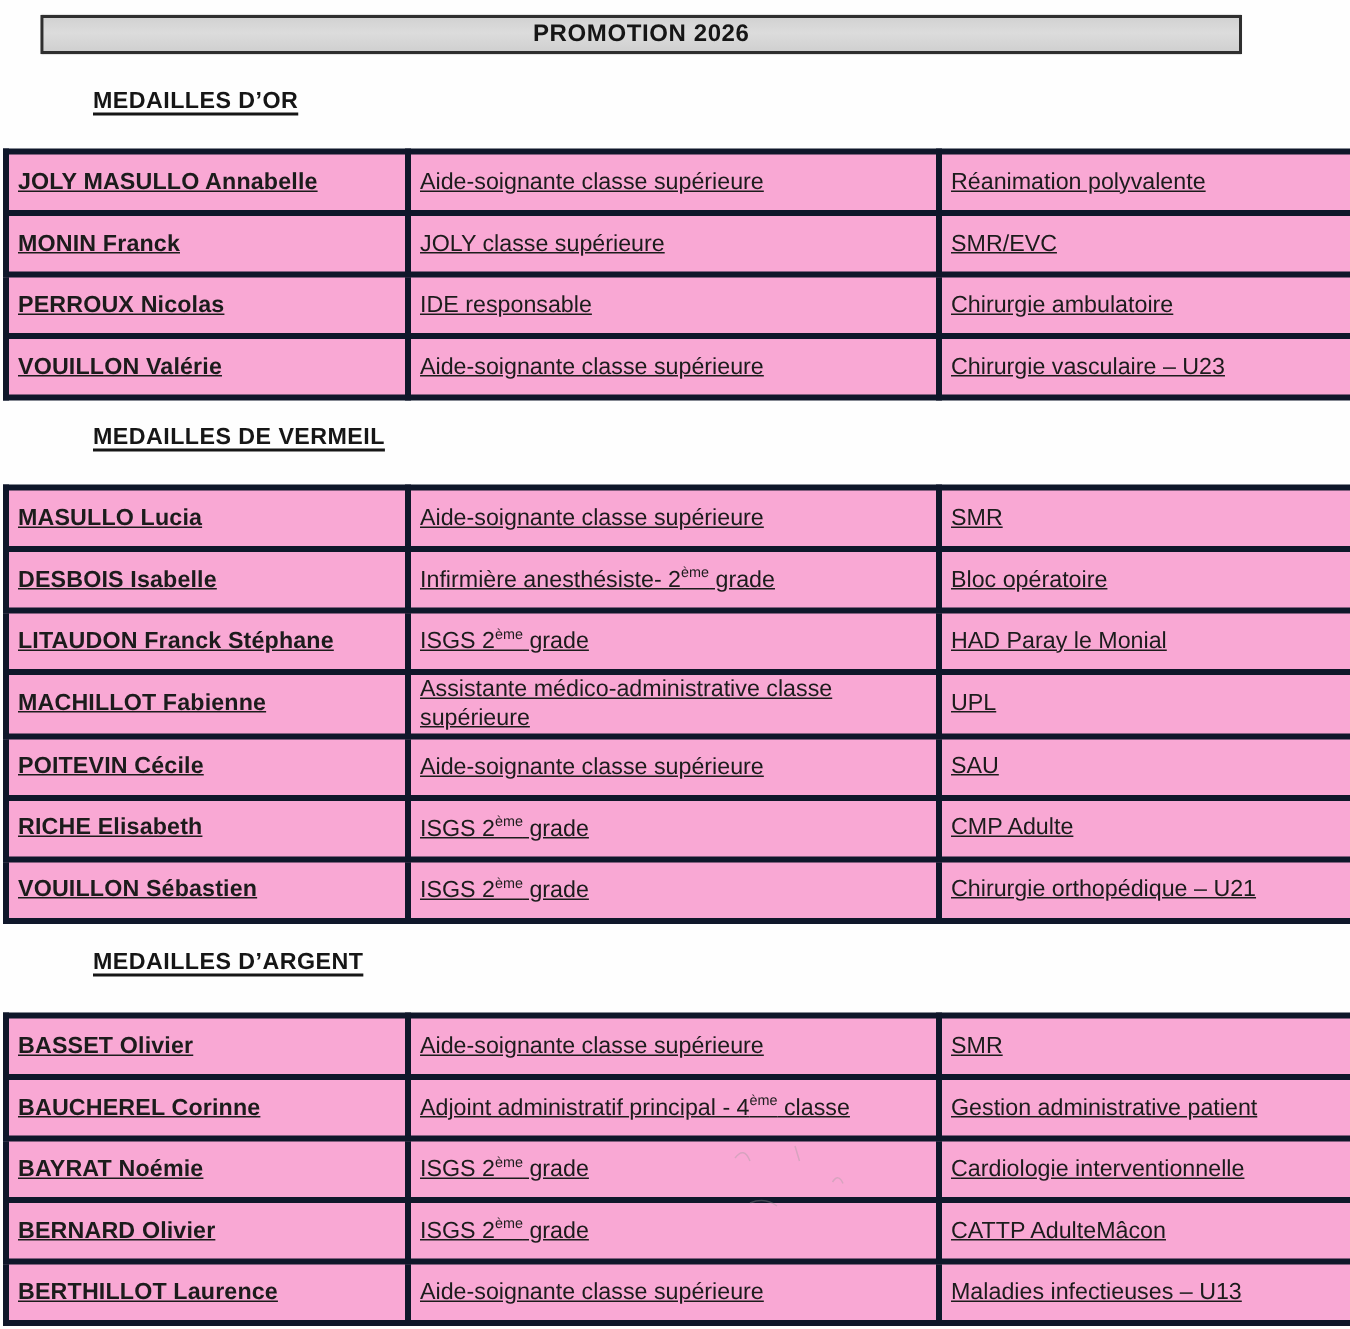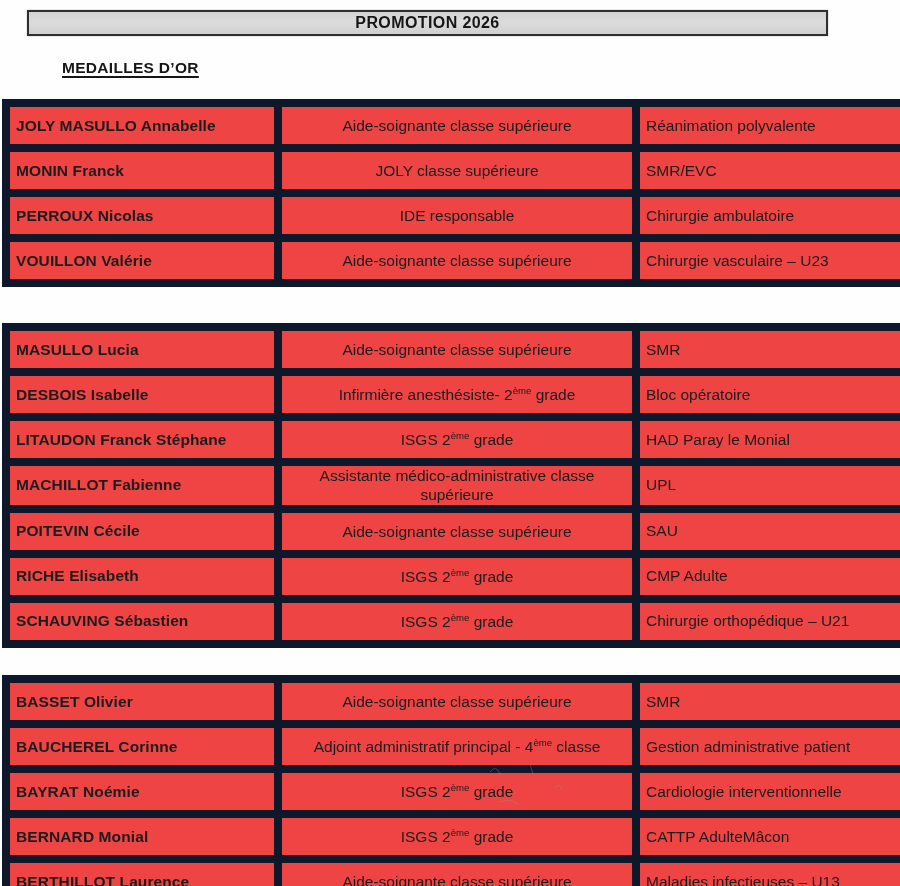--- a/index.html
+++ b/index.html
@@ -55,34 +55,35 @@
     border-collapse: collapse;
     table-layout: fixed;
     font-size: 15.5px;
     color: #1c1c1c;
   }
   .t-or      { top: 99px; }
   .t-vermeil { top: 323px; }
   .t-argent  { top: 675px; }
 
   table.medal-table td {
-    border: 8px solid #0f172a;
+    border: 4px solid #0f172a;
     height: 37px;
     padding: 0 6px;
-    background: #ef4444;
+    background: #f9a8d4;
+    text-decoration: underline;
   }
   td.c-name {
     width: 252px;
     font-weight: 700;
     padding-left: 12px;
     letter-spacing: 0.1px;
   }
   td.c-grade {
     width: 338px;
-    text-align: center;
+    text-align: left;
     line-height: 1.25;
   }
   td.c-dept {
     width: 278px;
     padding-left: 12px;
   }
   sup.sp {
     font-size: 0.62em;
     line-height: 0;
   }
@@ -123,20 +124,21 @@
         <td class="c-dept">Chirurgie ambulatoire</td>
       </tr>
       <tr>
         <td class="c-name">VOUILLON Valérie</td>
         <td class="c-grade"><span>Aide-soignante classe supérieure</span><sup class="sp"></sup><span></span></td>
         <td class="c-dept">Chirurgie vasculaire – U23</td>
       </tr>
     </tbody>
   </table>
 
+  <div class="section-heading h-vermeil">MEDAILLES DE VERMEIL</div>
 
   <table class="medal-table t-vermeil">
     <tbody>
       <tr>
         <td class="c-name">MASULLO Lucia</td>
         <td class="c-grade"><span>Aide-soignante classe supérieure</span><sup class="sp"></sup><span></span></td>
         <td class="c-dept">SMR</td>
       </tr>
       <tr>
         <td class="c-name">DESBOIS Isabelle</td>
@@ -157,47 +159,48 @@
         <td class="c-name">POITEVIN Cécile</td>
         <td class="c-grade"><span>Aide-soignante classe supérieure</span><sup class="sp"></sup><span></span></td>
         <td class="c-dept">SAU</td>
       </tr>
       <tr>
         <td class="c-name">RICHE Elisabeth</td>
         <td class="c-grade"><span>ISGS 2</span><sup class="sp">ème</sup><span> grade</span></td>
         <td class="c-dept">CMP Adulte</td>
       </tr>
       <tr>
-        <td class="c-name">SCHAUVING Sébastien</td>
+        <td class="c-name">VOUILLON Sébastien</td>
         <td class="c-grade"><span>ISGS 2</span><sup class="sp">ème</sup><span> grade</span></td>
         <td class="c-dept">Chirurgie orthopédique – U21</td>
       </tr>
     </tbody>
   </table>
 
+  <div class="section-heading h-argent">MEDAILLES D’ARGENT</div>
 
   <table class="medal-table t-argent">
     <tbody>
       <tr>
         <td class="c-name">BASSET Olivier</td>
         <td class="c-grade"><span>Aide-soignante classe supérieure</span><sup class="sp"></sup><span></span></td>
         <td class="c-dept">SMR</td>
       </tr>
       <tr>
         <td class="c-name">BAUCHEREL Corinne</td>
         <td class="c-grade"><span>Adjoint administratif principal - 4</span><sup class="sp">ème</sup><span> classe</span></td>
         <td class="c-dept">Gestion administrative patient</td>
       </tr>
       <tr>
         <td class="c-name">BAYRAT Noémie</td>
         <td class="c-grade"><span>ISGS 2</span><sup class="sp">ème</sup><span> grade</span></td>
         <td class="c-dept">Cardiologie interventionnelle</td>
       </tr>
       <tr>
-        <td class="c-name">BERNARD Monial</td>
+        <td class="c-name">BERNARD Olivier</td>
         <td class="c-grade"><span>ISGS 2</span><sup class="sp">ème</sup><span> grade</span></td>
         <td class="c-dept">CATTP AdulteMâcon</td>
       </tr>
       <tr>
         <td class="c-name">BERTHILLOT Laurence</td>
         <td class="c-grade"><span>Aide-soignante classe supérieure</span><sup class="sp"></sup><span></span></td>
         <td class="c-dept">Maladies infectieuses – U13</td>
       </tr>
     </tbody>
   </table>

